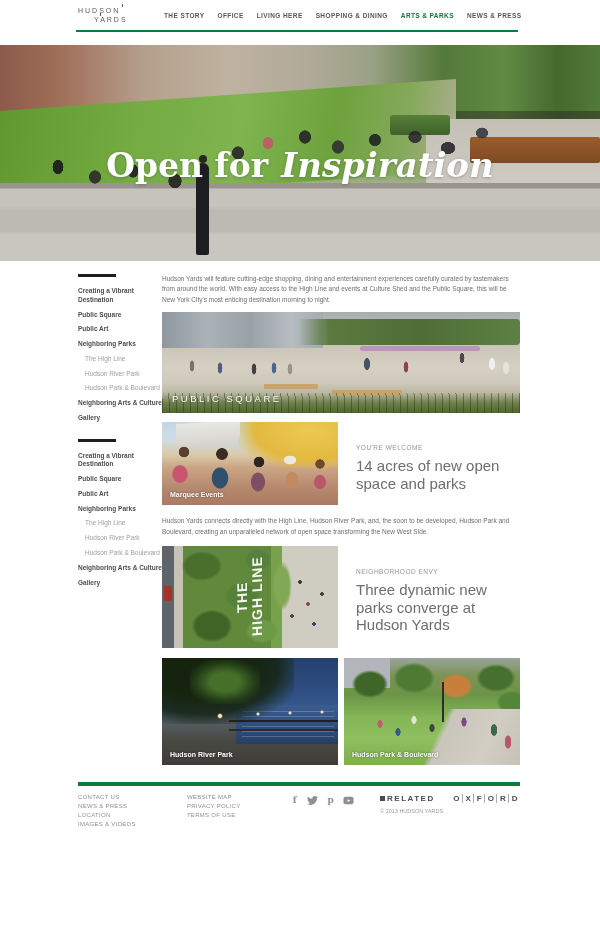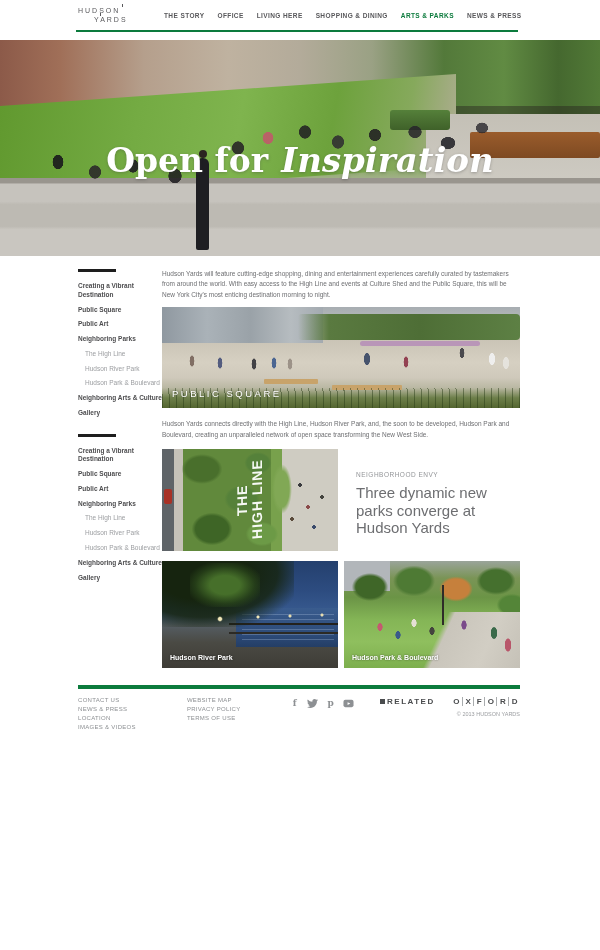--- a/index.html
+++ b/index.html
@@ -13,21 +13,21 @@
   .logo .l2 { padding-left:16px; }
   .logo .tick { position:absolute; width:1px; height:3px; background:#58585b; }
   .logo .t1 { left:44px; top:-2px; }
   .logo .t2 { left:22px; top:7px; }
   .nav { display:flex; gap:13px; margin-left:14px; }
   .nav a { font-size:6.5px; font-weight:bold; letter-spacing:.4px; color:#58585b; text-decoration:none; white-space:nowrap; }
   .nav a.active { color:#0c7b3d; }
   .header-rule { height:2px; background:#0c7b3d; margin-left:76px; width:442px; }
 
   
-  .hero { position:relative; width:600px; height:216px; margin-top:8px; overflow:hidden;
+  .hero { position:relative; width:600px; height:216px; margin-top:13px; overflow:hidden;
     background:linear-gradient(180deg,#b3a596 0%,#a9a191 16%,#8fa06b 26%,#6fa23e 42%,#79ad49 56%,#b5b0a8 68%,#c2bfb9 82%,#cbc8c2 100%); }
   .hero-top { position:absolute; top:0; left:0; width:100%; height:74px;
     background:linear-gradient(90deg,#8c5a49 0%,#a06f58 10%,#b59f8c 24%,#bfb2a0 38%,#b3ab9a 50%,#9aa184 62%,#53793a 74%,#618b43 84%,#45682f 93%,#527a37 100%); }
   .hero-rail { position:absolute; top:66px; left:0; width:100%; height:8px; background:rgba(40,35,30,.45); }
   .hero-grass { position:absolute; top:66px; left:0; width:76%; height:92px; transform:skewY(-4deg); transform-origin:left top;
     background:linear-gradient(100deg,#61992f 0%,#74ab43 30%,#7fb44e 52%,#6da23c 72%,#86a95c 88%,#b0ad94 100%); }
   .hero-pave { position:absolute; top:74px; right:0; width:29%; height:78px;
     background:linear-gradient(180deg,#c4c0b6,#cfccc4); }
   .hero-planter { position:absolute; top:92px; right:0; width:130px; height:26px; border-radius:2px;
     background:linear-gradient(180deg,#9a5c2c,#7e4a22); }
@@ -186,21 +186,21 @@
   
   .footer { margin:8px 80px 0 78px; }
   .footer-rule { height:4px; background:#0c7b3d; margin-bottom:8px; }
   .footer-cols { display:flex; align-items:flex-start; }
   .f-col { display:flex; flex-direction:column; gap:3px; }
   .f-col a { font-size:6px; color:#8d9093; letter-spacing:.3px; text-decoration:none; }
   .f-col1 { width:115px; } .f-col2 { width:108px; }
   .f-social { display:flex; gap:7px; width:96px; padding-top:1px; }
   .f-social a { width:11px; height:11px; display:flex; align-items:center; justify-content:center;
     color:#8d9093; font-size:9px; font-family:"DejaVu Serif", serif; font-weight:bold; text-decoration:none; }
-  .f-partners { margin-left:auto; text-align:right; }
+  .f-partners { margin-left:auto; }
   .p-row { display:flex; align-items:center; gap:16px; justify-content:flex-end; }
   .related { display:flex; align-items:center; gap:2px; color:#4a4c4e; font-size:8px; font-weight:bold; letter-spacing:1.5px; }
   .related .sq { width:5px; height:5px; background:#4a4c4e; display:inline-block; }
   .oxford { display:flex; align-items:center; color:#4a4c4e; font-size:8px; font-weight:bold; }
   .oxford span { padding:0 2.5px; border-left:1px solid #a9acae; line-height:9px; }
   .oxford span:first-child { border-left:none; }
   .copyright { font-size:5.5px; color:#9b9da0; margin-top:5px; }
 </style>
 </head>
 <body>
@@ -277,20 +277,32 @@
         <div class="ps-bldg"></div>
         <div class="ps-trees"></div>
         <div class="ps-flowers"></div>
         <div class="ps-people"></div>
         <div class="ps-bench ps-b1"></div>
         <div class="ps-bench ps-b2"></div>
         <div class="ps-grassline"></div>
         <div class="ps-label">PUBLIC SQUARE</div>
       </div>
 
+      <div class="row">
+        <div class="photo img-me">
+          <div class="me-canopy"></div>
+          <div class="me-canopy2"></div>
+          <div class="me-crowd"></div>
+          <div class="photo-label">Marquee Events</div>
+        </div>
+        <div class="txt">
+          <div class="eyebrow">YOU'RE WELCOME</div>
+          <h2 class="h-big">14 acres of new open space and parks</h2>
+        </div>
+      </div>
 
       <p class="body-p">Hudson Yards connects directly with the High Line, Hudson River Park, and, the soon to be developed, Hudson Park and Boulevard, creating an unparalleled network of open space transforming the New West Side.</p>
 
       <div class="row">
         <div class="photo img-hl">
           <div class="hl-foliage"></div>
           <div class="hl-car"></div>
           <div class="hl-dots"></div>
           <div class="hl-label-wrap">
             <div class="hl-label">

